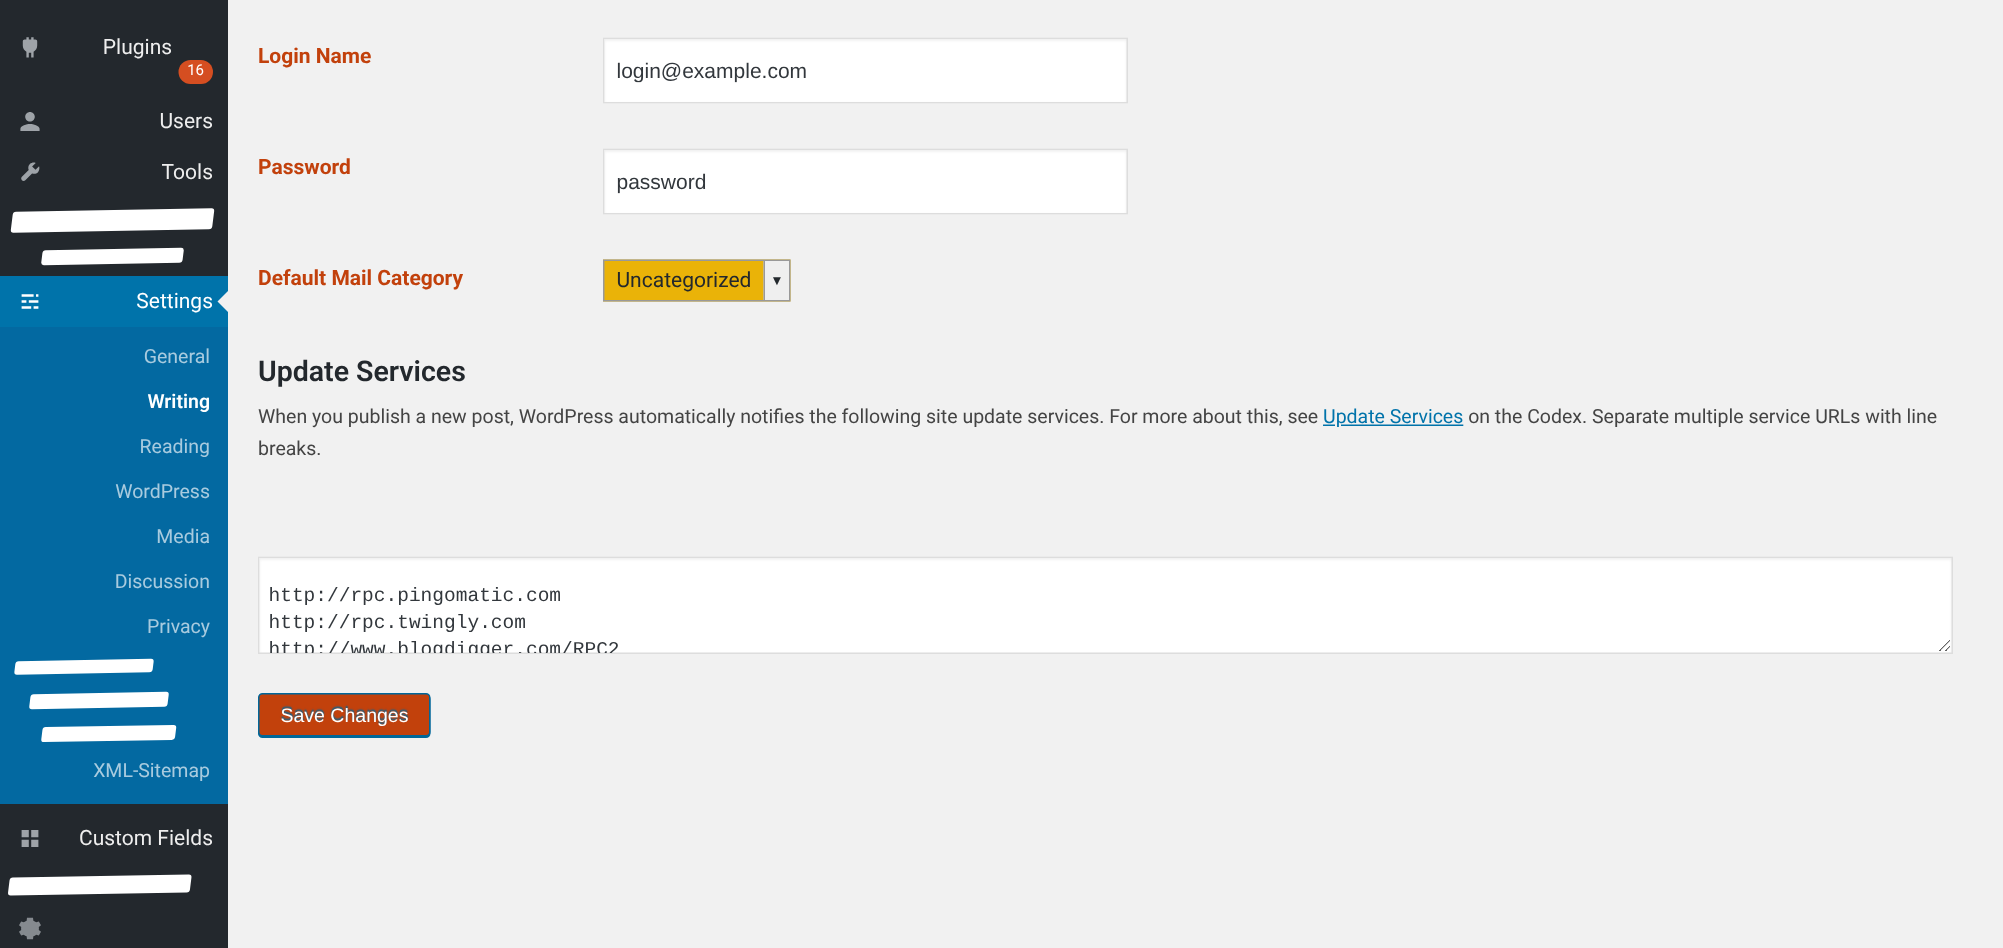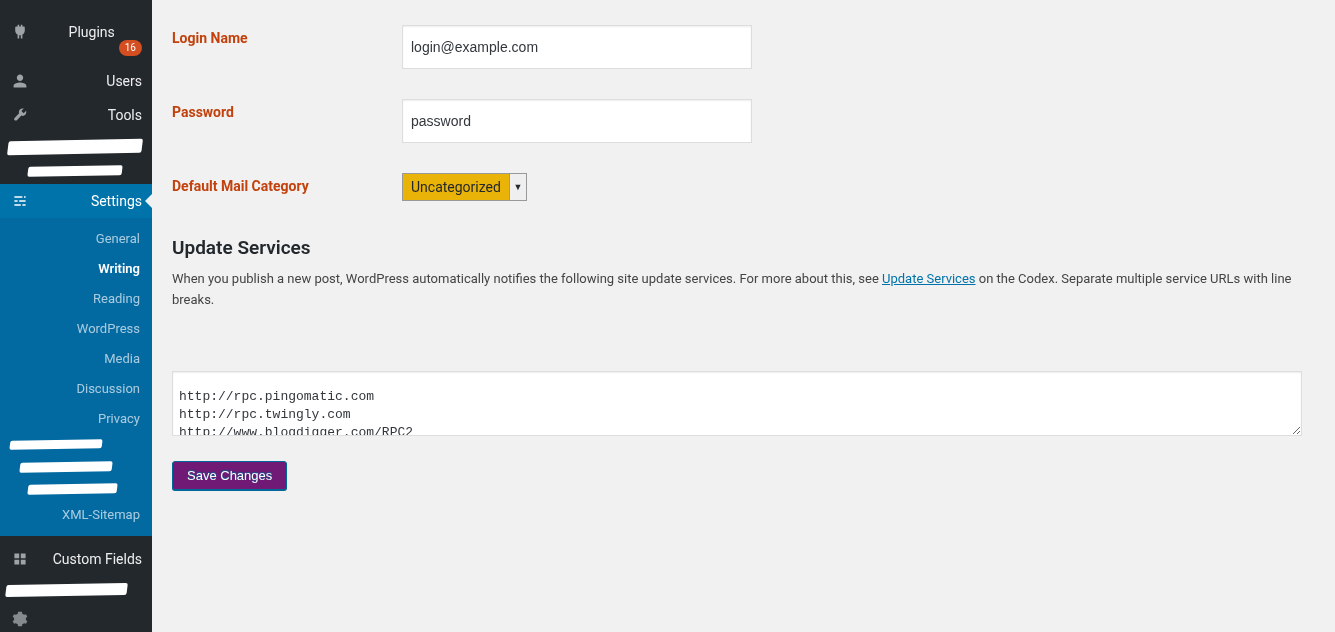--- a/index.html
+++ b/index.html
@@ -188,21 +188,21 @@
     padding: 16px 6px;
     border: 1px solid #ddd;
     box-shadow: inset 0 1px 2px rgba(0,0,0,0.07);
     resize: both;
     line-height: 1.4;
     color: #32373c;
     margin-top: 46px;
   }
   .button-primary {
     display: inline-block;
-    background: #701a75;
+    background: #c2410c;
     border: 1px solid #006799;
     color: #fff;
     font-size: 13px;
     padding: 6px 14px;
     border-radius: 3px;
     cursor: pointer;
     box-shadow: 0 1px 0 #006799;
     text-shadow: 0 -1px 1px #006799;
     margin-top: 22px;
   }

